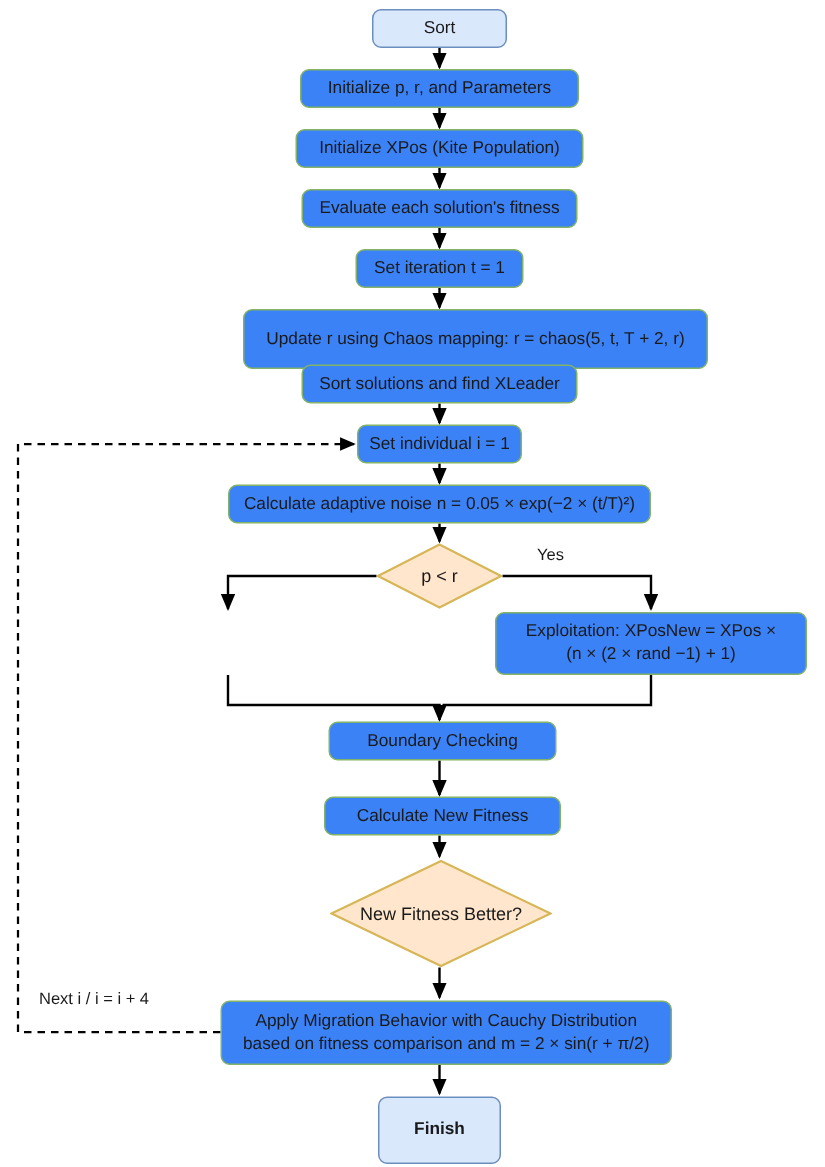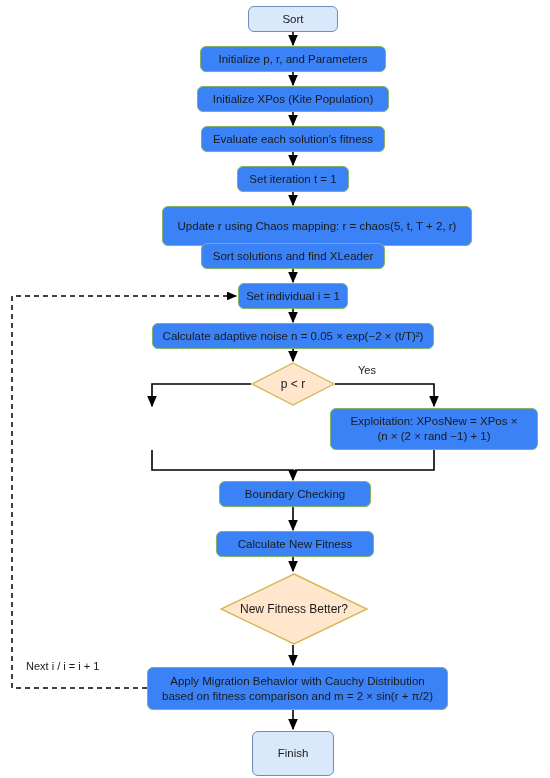--- a/index.html
+++ b/index.html
@@ -190,21 +190,21 @@
       <polygon points="74,1 147,36 74,71 1,36" fill="#ffe6cc" stroke="#d6b656" stroke-width="1.4"></polygon>
     </svg>
     <span class="diamond-label">New Fitness Better?</span>
   </div>
 
   <div class="node process" style="left:147px; top:667px; width:301px; height:43px;">
     <span>Apply Migration Behavior with Cauchy Distribution
 based on fitness comparison and m = 2 × sin(r + π/2)</span>
   </div>
 
-  <div class="node terminal" style="left:252px; top:731px; width:82px; height:45px;">
+  <div class="node terminal" style="left:252px; top:731px; width:82px; height:45px;font-weight:bold;">
     <span>Finish</span>
   </div>
 
   <div class="edge-label" style="left:358px; top:364px;">Yes</div>
 
-  <div class="edge-label" style="left:26px; top:660px;">Next i / i = i + 1</div>
+  <div class="edge-label" style="left:26px; top:660px;">Next i / i = i + 4</div>
 
 </div>
 
 </body></html>

